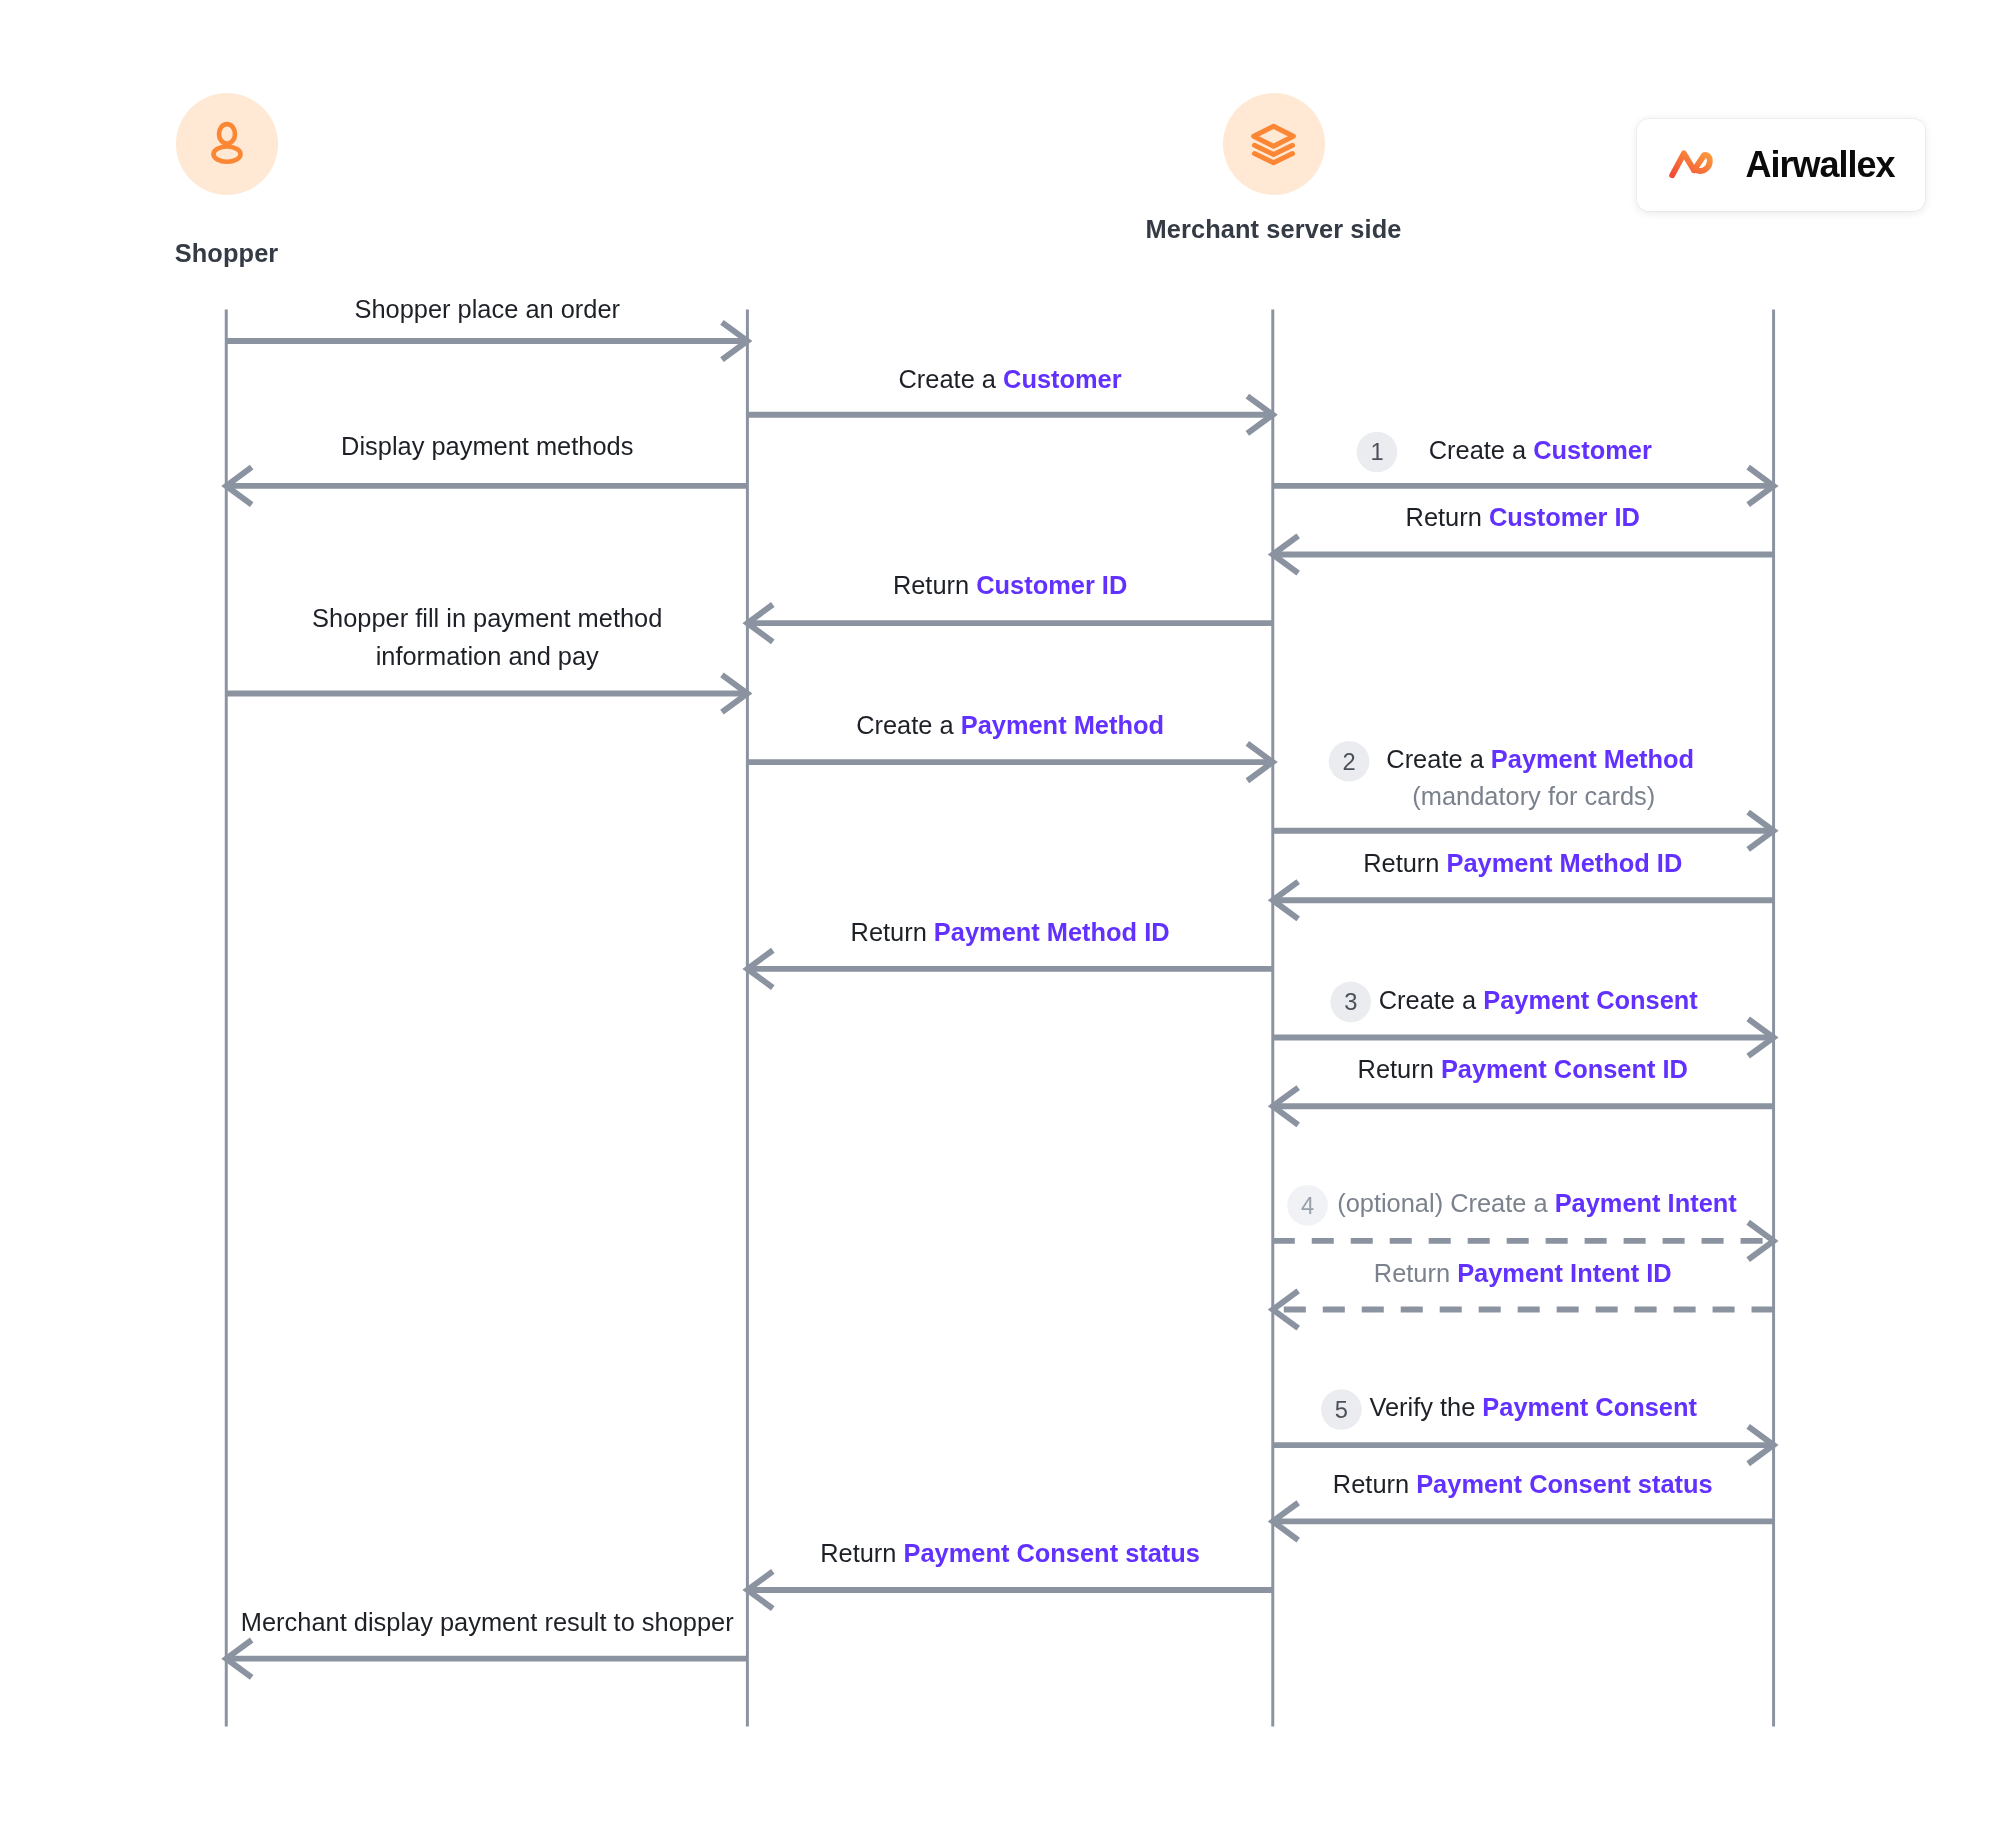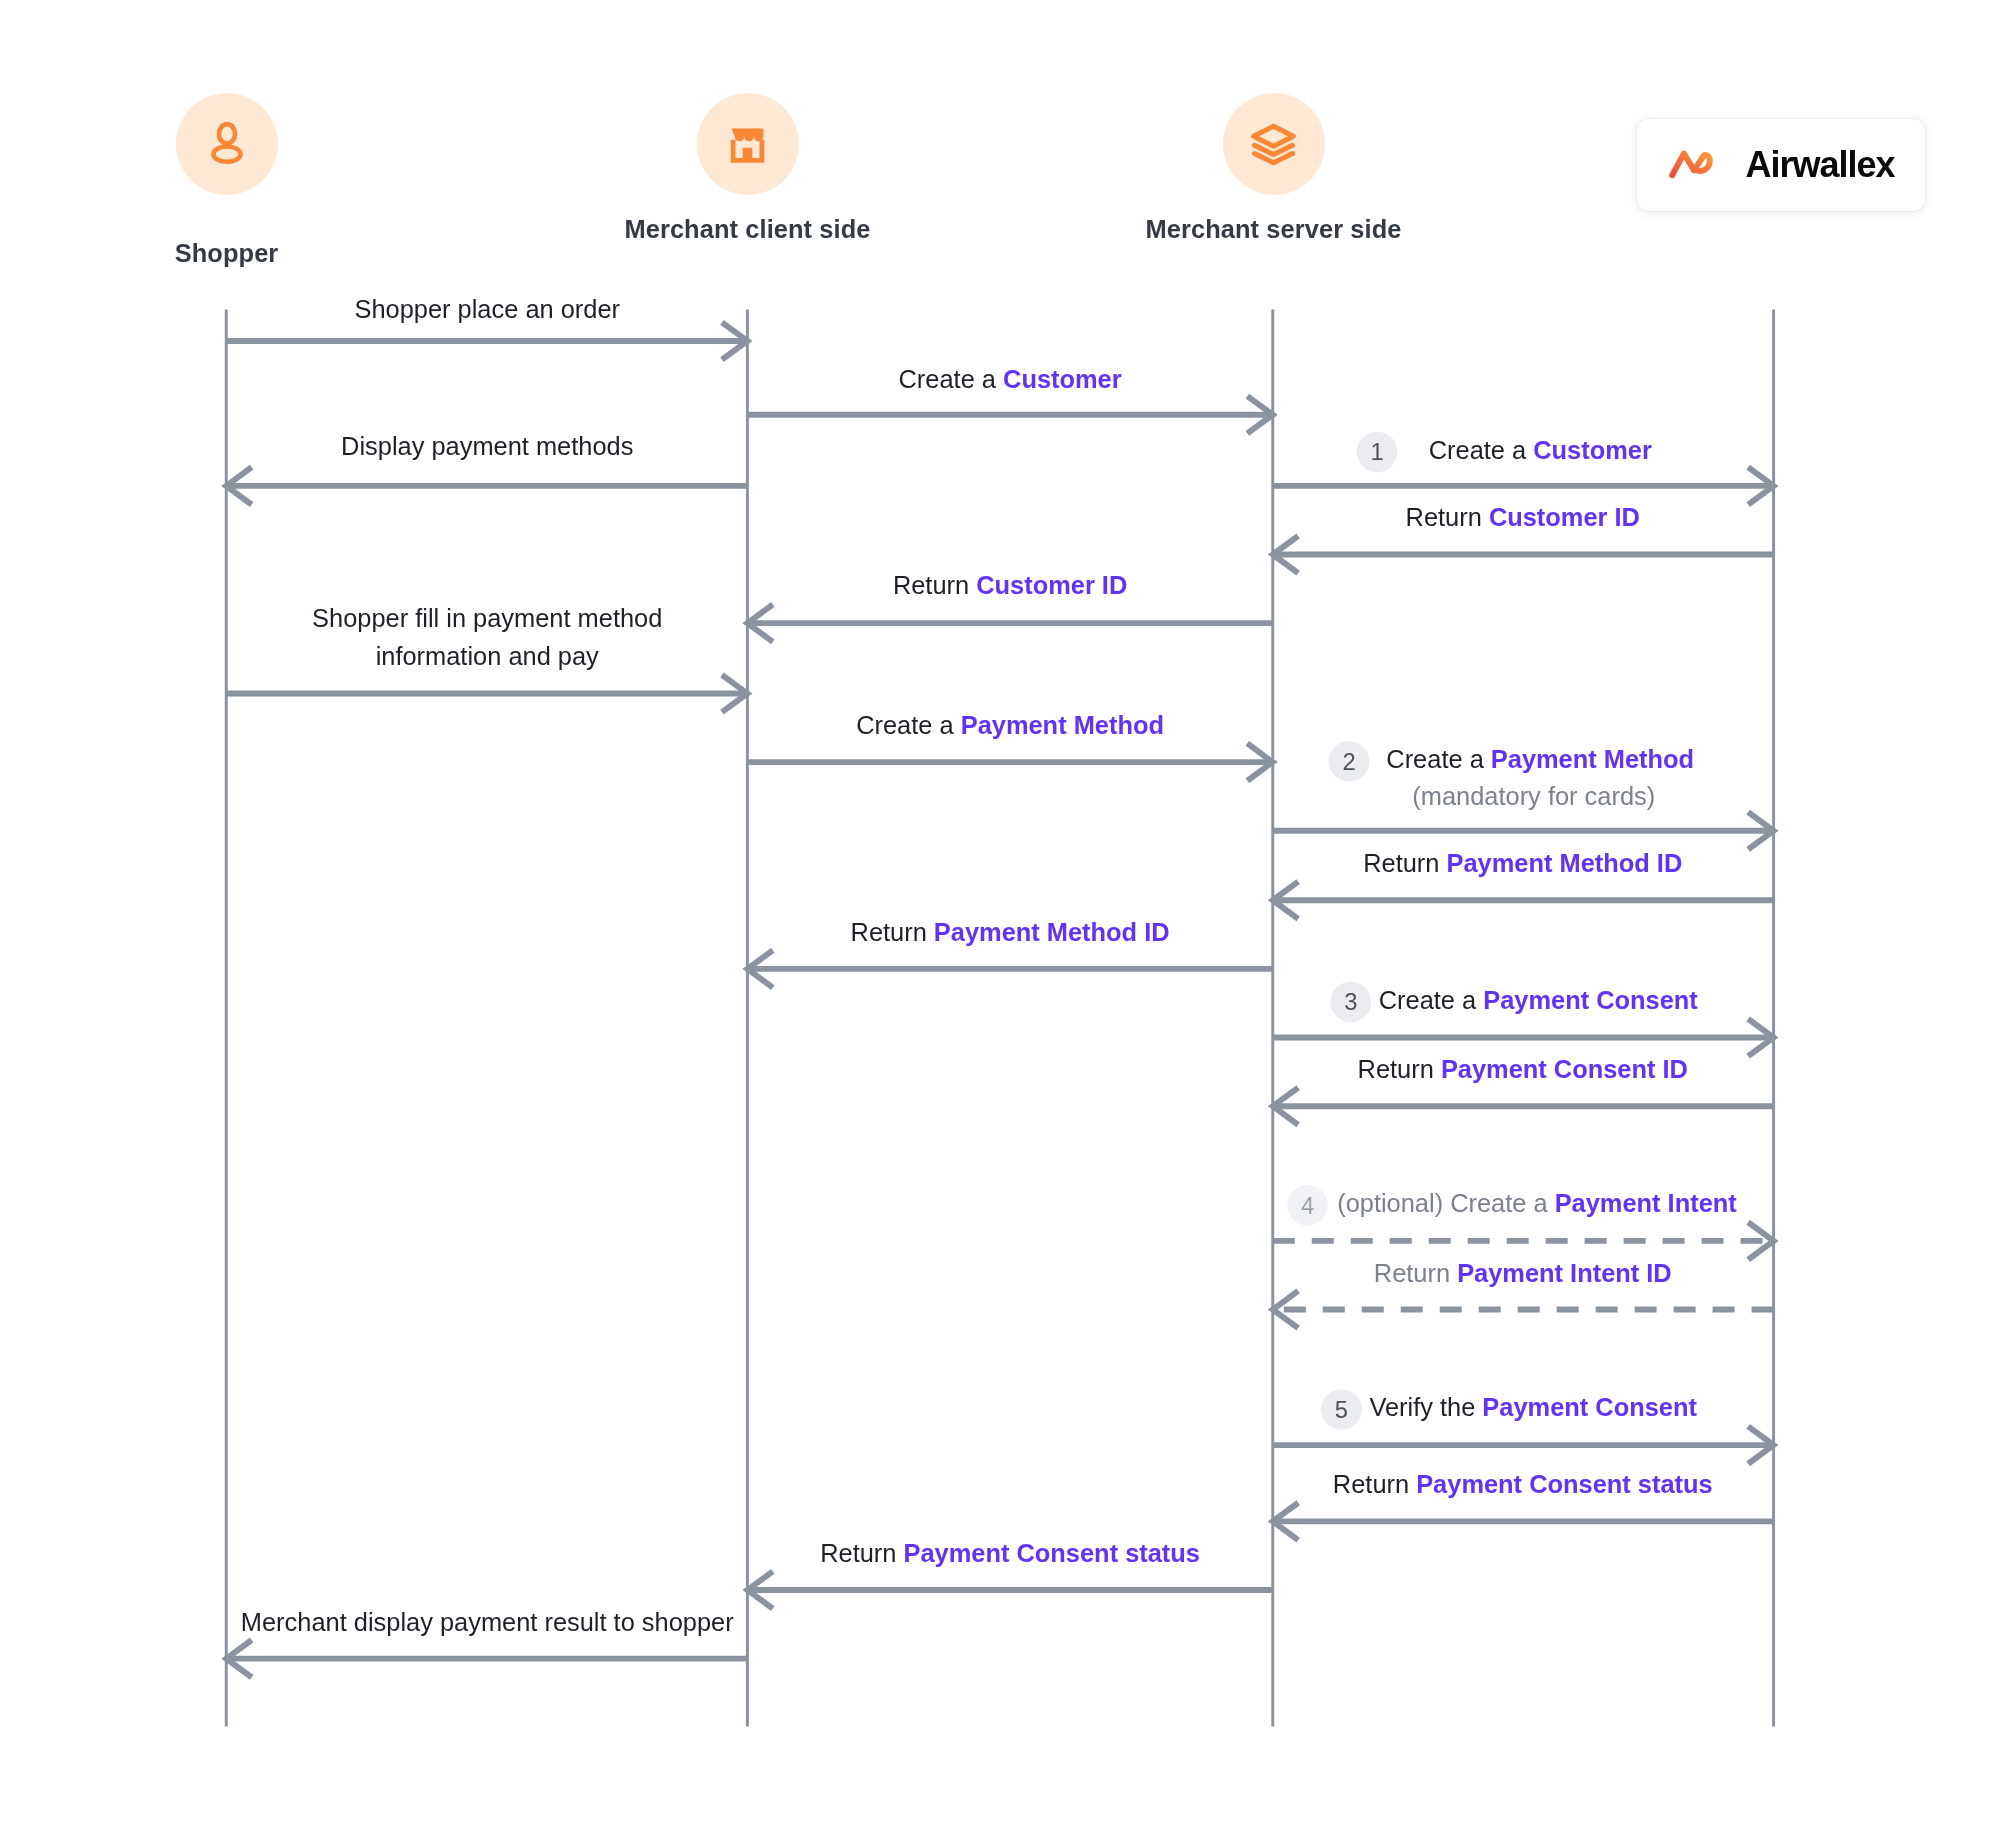--- a/index.html
+++ b/index.html
@@ -135,30 +135,20 @@
   <div class="actor" id="actor-shopper" style="left:57px; top:93px;gap:24px;">
     <div class="actor-icon-circle">
       <svg width="54" height="54" viewBox="0 0 64 64" aria-hidden="true">
         <ellipse cx="32" cy="20" rx="9.5" ry="11.5" fill="none" stroke="#FB8634" stroke-width="5.5"></ellipse>
         <ellipse cx="32" cy="44" rx="16" ry="9" fill="none" stroke="#FB8634" stroke-width="5.5"></ellipse>
       </svg>
     </div>
     <div class="actor-label">Shopper</div>
   </div>
 
-  <div class="actor" id="actor-client" style="left:578px; top:93px;">
-    <div class="actor-icon-circle">
-      <svg width="51" height="51" viewBox="0 0 64 64" aria-hidden="true">
-        <path d="M12 12 h40 v10 a6 6 0 0 1 -12 0 a6 6 0 0 1 -12 0 a6 6 0 0 1 -12 0 z" fill="#FB8634"></path>
-        <path d="M14 26 v26 h36 v-26" fill="none" stroke="#FB8634" stroke-width="6"></path>
-        <rect x="26" y="36" width="12" height="16" fill="#FB8634"></rect>
-      </svg>
-    </div>
-    <div class="actor-label">Merchant client side</div>
-  </div>
 
   <div class="actor" id="actor-server" style="left:1104px; top:93px;">
     <div class="actor-icon-circle">
       <svg width="53" height="53" viewBox="0 0 64 64" aria-hidden="true">
         <path d="M32 10 L56 22 L32 34 L8 22 Z" fill="none" stroke="#FB8634" stroke-width="6" stroke-linejoin="round"></path>
         <path d="M9 33 L32 44 L55 33" fill="none" stroke="#FB8634" stroke-width="6" stroke-linecap="round" stroke-linejoin="round"></path>
         <path d="M9 43 L32 54 L55 43" fill="none" stroke="#FB8634" stroke-width="6" stroke-linecap="round" stroke-linejoin="round"></path>
       </svg>
     </div>
     <div class="actor-label">Merchant server side</div>

